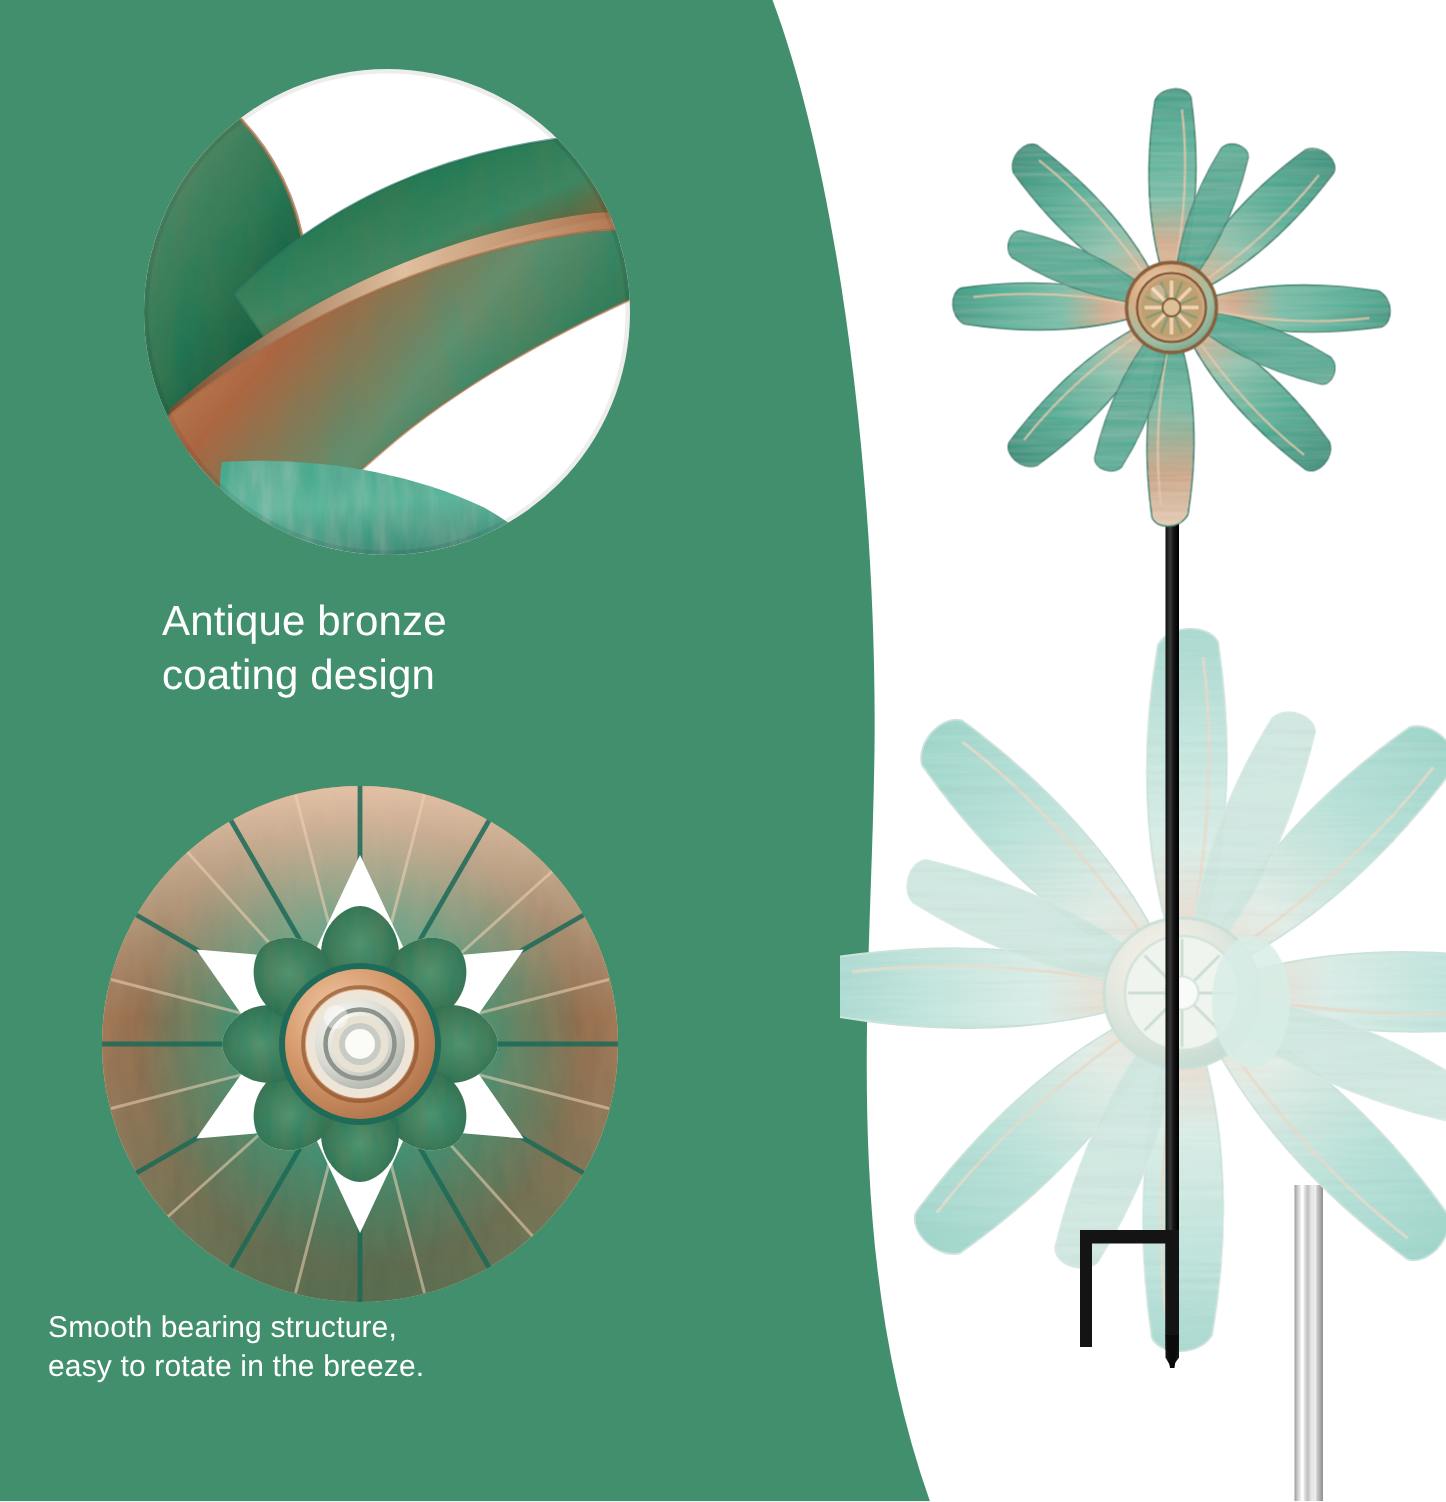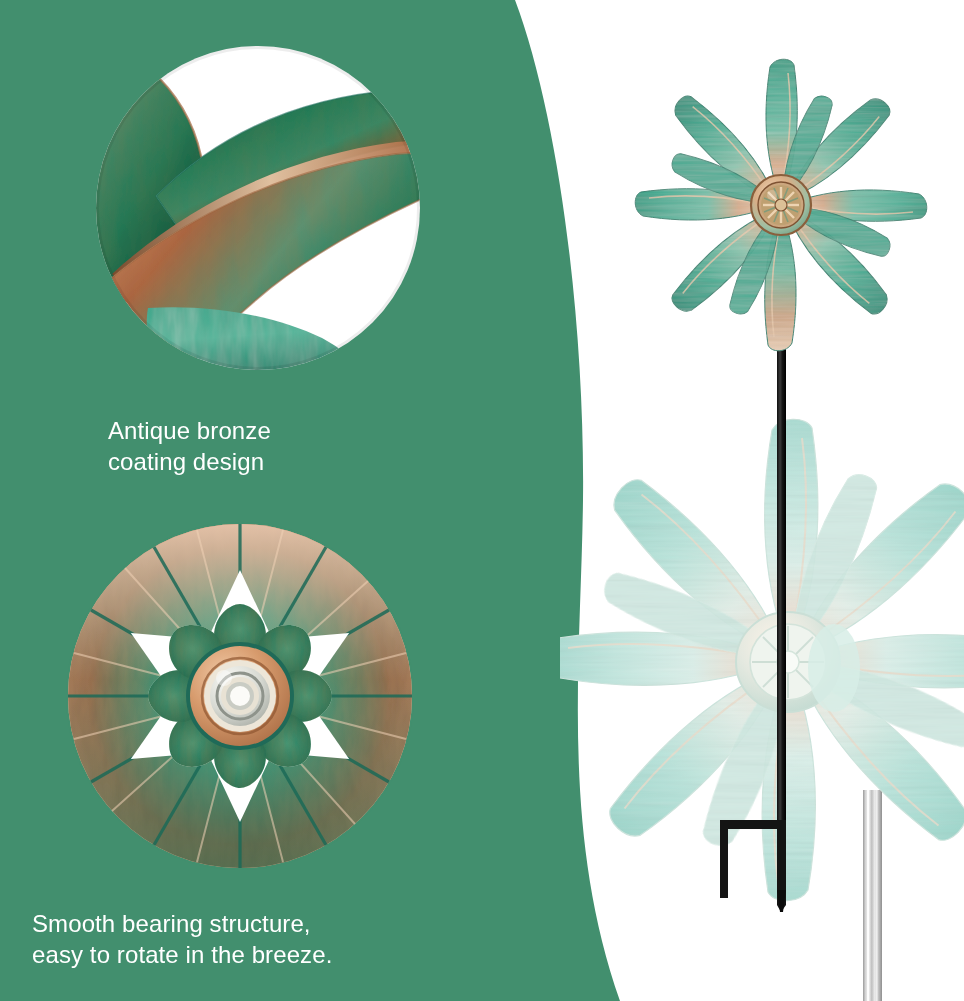--- a/index.html
+++ b/index.html
@@ -28,26 +28,25 @@
     position:absolute;
     color:#ffffff;
     font-weight:400;
     letter-spacing:0.1px;
     line-height:1.28;
     white-space:pre-line;
     text-rendering:optimizeLegibility;
   }
   .caption-top{
     left:108px; top:396px;
-    font-size:24px;
-    margin-top:20px;
+    font-size:28px;
   }
   .caption-bottom{
-    left:32px; top:909px;
-    font-size:24px;
+    left:32px; top:873px;
+    font-size:20px;
   }
 
   
   .detail-circle{
     position:absolute;
     border-radius:50%;
     overflow:hidden;
   }
   #detail-top{
     left:96px; top:46px;

